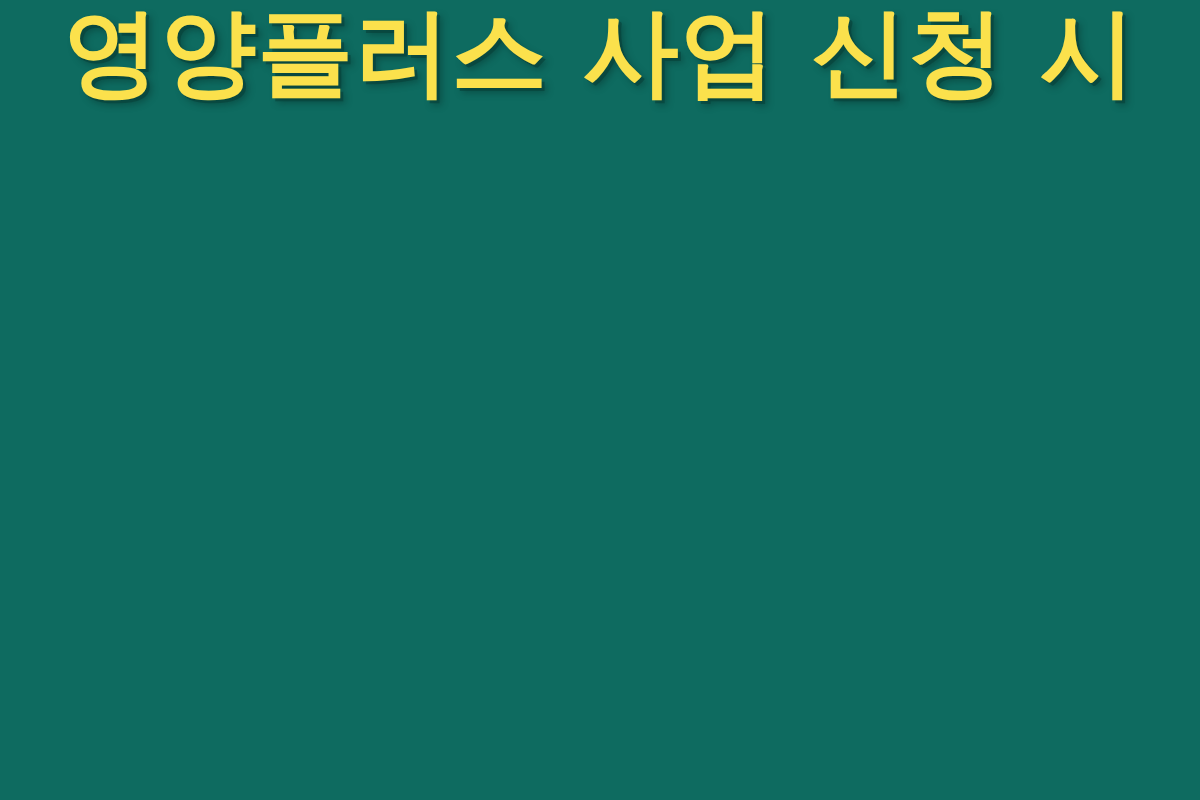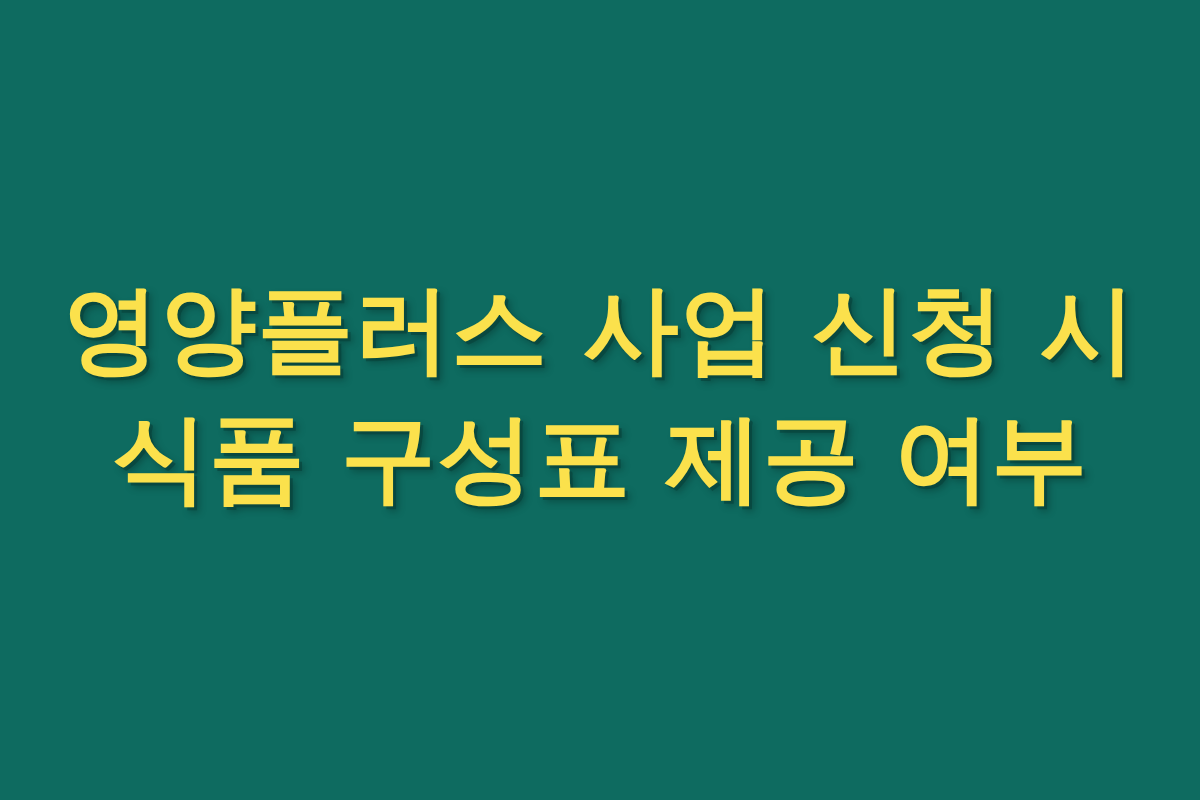--- a/index.html
+++ b/index.html
@@ -16,21 +16,20 @@
   }
 
   #banner {
     position: relative;
     width: 1200px;
     height: 800px;
     box-sizing: border-box;
     display: flex;
     flex-direction: column;
     align-items: center;
-    justify-content: center;
     background-color: #0e6b60;
     overflow: hidden;
   }
 
   #headline {
     display: flex;
     flex-direction: column;
     align-items: center;
     justify-content: center;
     width: 100%;
@@ -58,17 +57,16 @@
 </style>
 </head>
 <body>
 
 <div id="banner">
 
   <div id="headline">
 
     <span class="headline-line">영양플러스 사업 신청 시</span>
 
-    <span class="headline-line">식품 구성표 제공 여부</span>
 
   </div>
 
 </div>
 
 </body></html>

